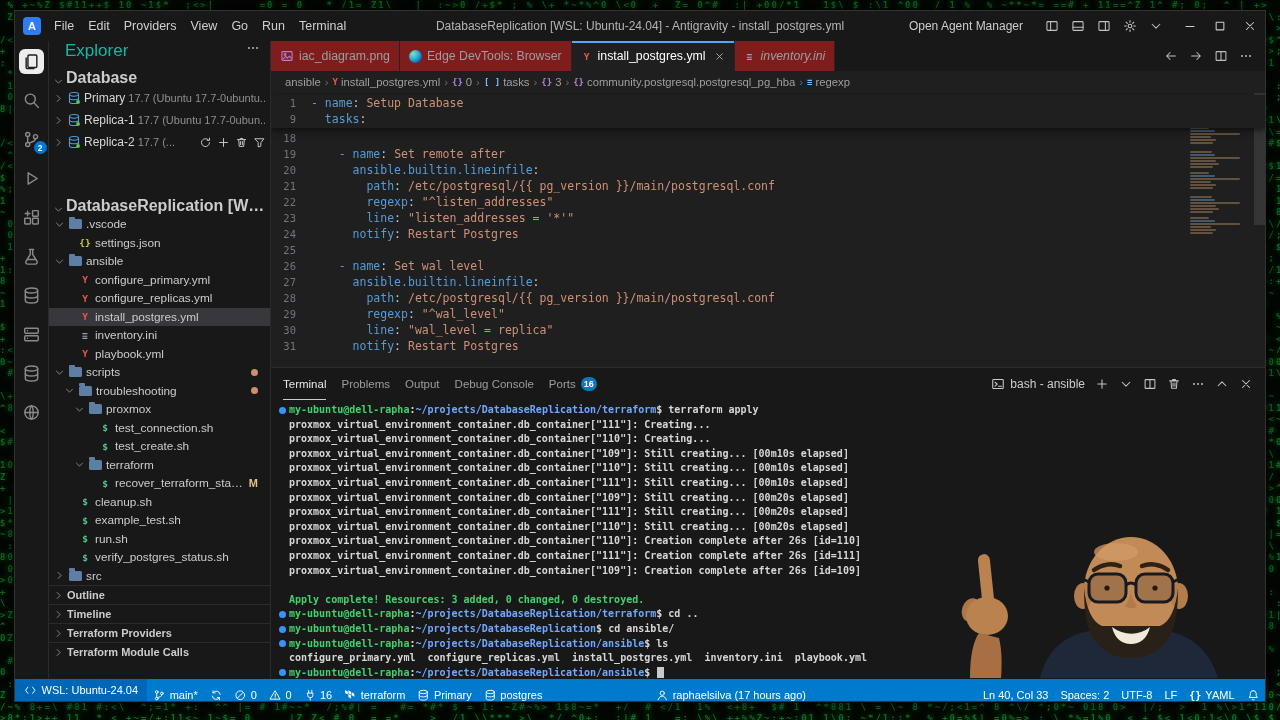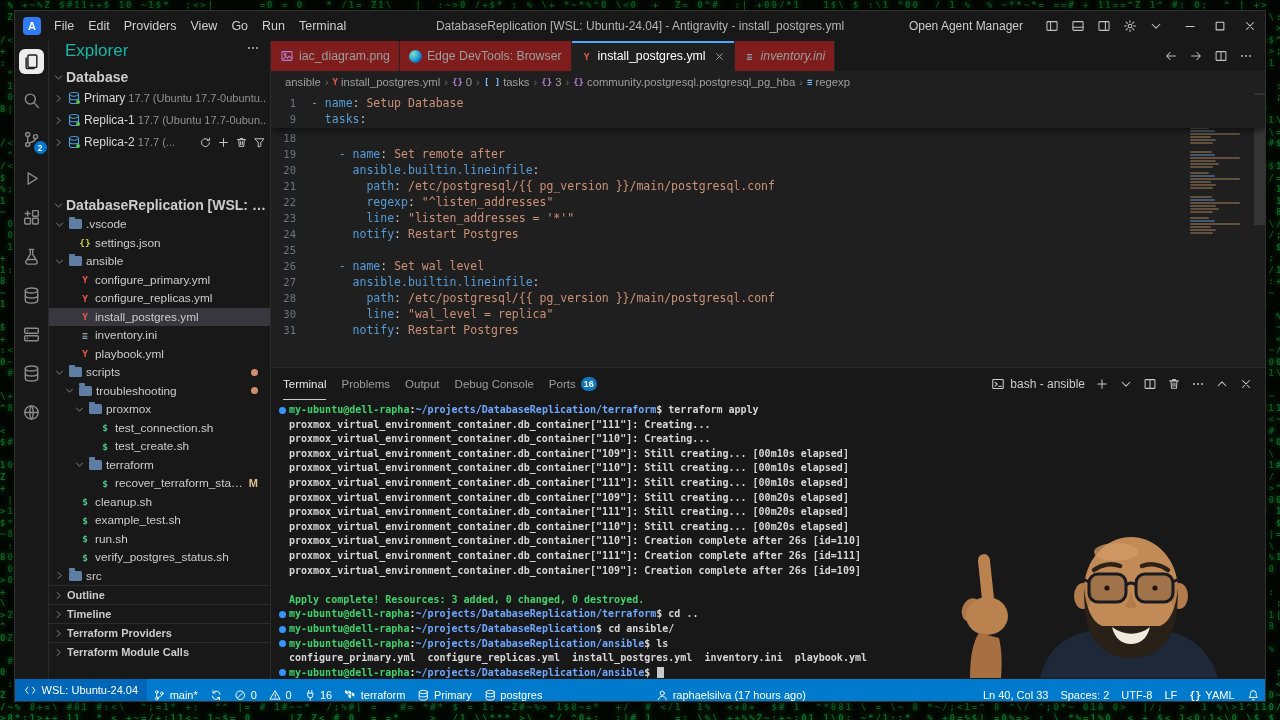--- a/index.html
+++ b/index.html
@@ -24,21 +24,21 @@
   .activitybar{width:34px;background:#181818;border-right:1px solid #2b2b2b;display:flex;flex-direction:column;align-items:center;padding-top:4px;gap:7px;flex:none}
   .ab-item{width:30px;height:32px;display:flex;align-items:center;justify-content:center;color:#8a8a8a;position:relative}
   .ab-item .ic{width:19px;height:19px}
   .ab-item.active{color:#1e1e1e}
   .ab-item.active .icwrap{background:#ededed;border-radius:6px;padding:3px;display:flex}
   .ab-badge{position:absolute;right:0;bottom:1px;background:#0078d4;color:#fff;font-size:8.5px;font-weight:700;min-width:13px;height:13px;border-radius:7px;display:flex;align-items:center;justify-content:center}
   
   .sidebar{width:222px;background:#181818;border-right:1px solid #2b2b2b;display:flex;flex-direction:column;overflow:hidden;flex:none}
   .sb-header{height:26px;display:flex;align-items:flex-start;padding:0 10px 0 16px;color:#14b8a6;font-size:17px;flex:none}
   .sb-header .more-wrap{margin-left:auto;color:#bdbdbd;display:flex}
-  .sect-header{height:20px;display:flex;align-items:center;gap:2px;font-size:14px;font-weight:700;color:#cccccc;padding:0 4px;flex:none;white-space:nowrap;overflow:hidden}
+  .sect-header{height:20px;display:flex;align-items:flex-end;gap:2px;font-size:16px;font-weight:700;color:#cccccc;padding:0 4px;flex:none;white-space:nowrap;overflow:hidden}
   .srv-row{height:22px;display:flex;align-items:center;gap:3px;padding:0 4px;font-size:12px;color:#d6d6d6;white-space:nowrap;overflow:hidden;flex:none}
   .srv-name{flex:none}
   .srv-meta{color:#8f8f8f;font-size:11px;overflow:hidden;white-space:nowrap;flex:0 1 auto;min-width:0}
   .srv-actions{margin-left:auto;display:flex;gap:5px;color:#c7c7c7;flex:none}
   .srv-actions .ic{width:13px;height:13px}
   .db-spacer{height:42px;flex:none}
   .tree-row{height:18.5px;display:flex;align-items:center;gap:4px;font-size:11.8px;color:#cccccc;white-space:nowrap;flex:none;padding-right:4px;cursor:default}
   .tree-row.selected{background:#37373d}
   .tree-label{overflow:hidden;text-overflow:ellipsis;min-width:0;flex:0 1 auto}
   .mod-dot{width:7px;height:7px;border-radius:50%;background:#cf8e6d;margin-left:auto;margin-right:8px;flex:none}
@@ -707,20 +707,24 @@
               </div>
               <div class="code-line">
                 <span class="ln">27</span>
                 <span class="lc"><span class="tk-w">      </span><span class="tk-k">ansible.builtin.lineinfile</span><span class="tk-p">:</span></span>
               </div>
               <div class="code-line">
                 <span class="ln">28</span>
                 <span class="lc"><span class="tk-w">        </span><span class="tk-k">path</span><span class="tk-p">: </span><span class="tk-s">/etc/postgresql/{{ pg_version }}/main/postgresql.conf</span></span>
               </div>
               <div class="code-line">
+                <span class="ln">29</span>
+                <span class="lc"><span class="tk-w">        </span><span class="tk-k">regexp</span><span class="tk-p">: </span><span class="tk-s">"^wal_level"</span></span>
+              </div>
+              <div class="code-line">
                 <span class="ln">30</span>
                 <span class="lc"><span class="tk-w">        </span><span class="tk-k">line</span><span class="tk-p">: </span><span class="tk-s">"wal_level = replica"</span></span>
               </div>
               <div class="code-line">
                 <span class="ln">31</span>
                 <span class="lc"><span class="tk-w">      </span><span class="tk-k">notify</span><span class="tk-p">: </span><span class="tk-s">Restart Postgres</span></span>
               </div>
             </div>
           <div id="minimap">
               <div class="mm-bar" style="width: 16.5px; background: rgb(110, 90, 68);"></div>

